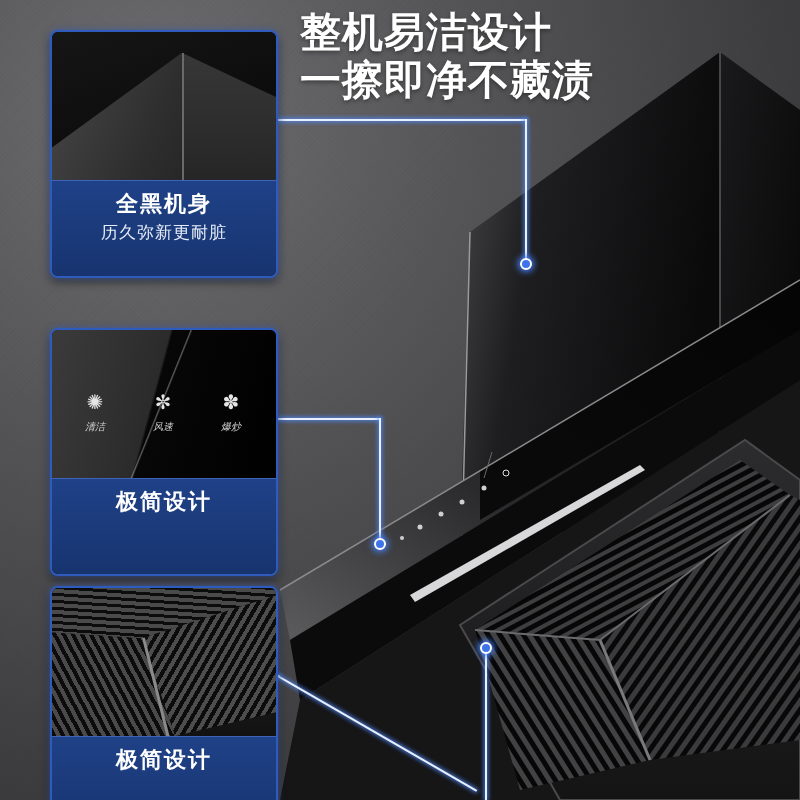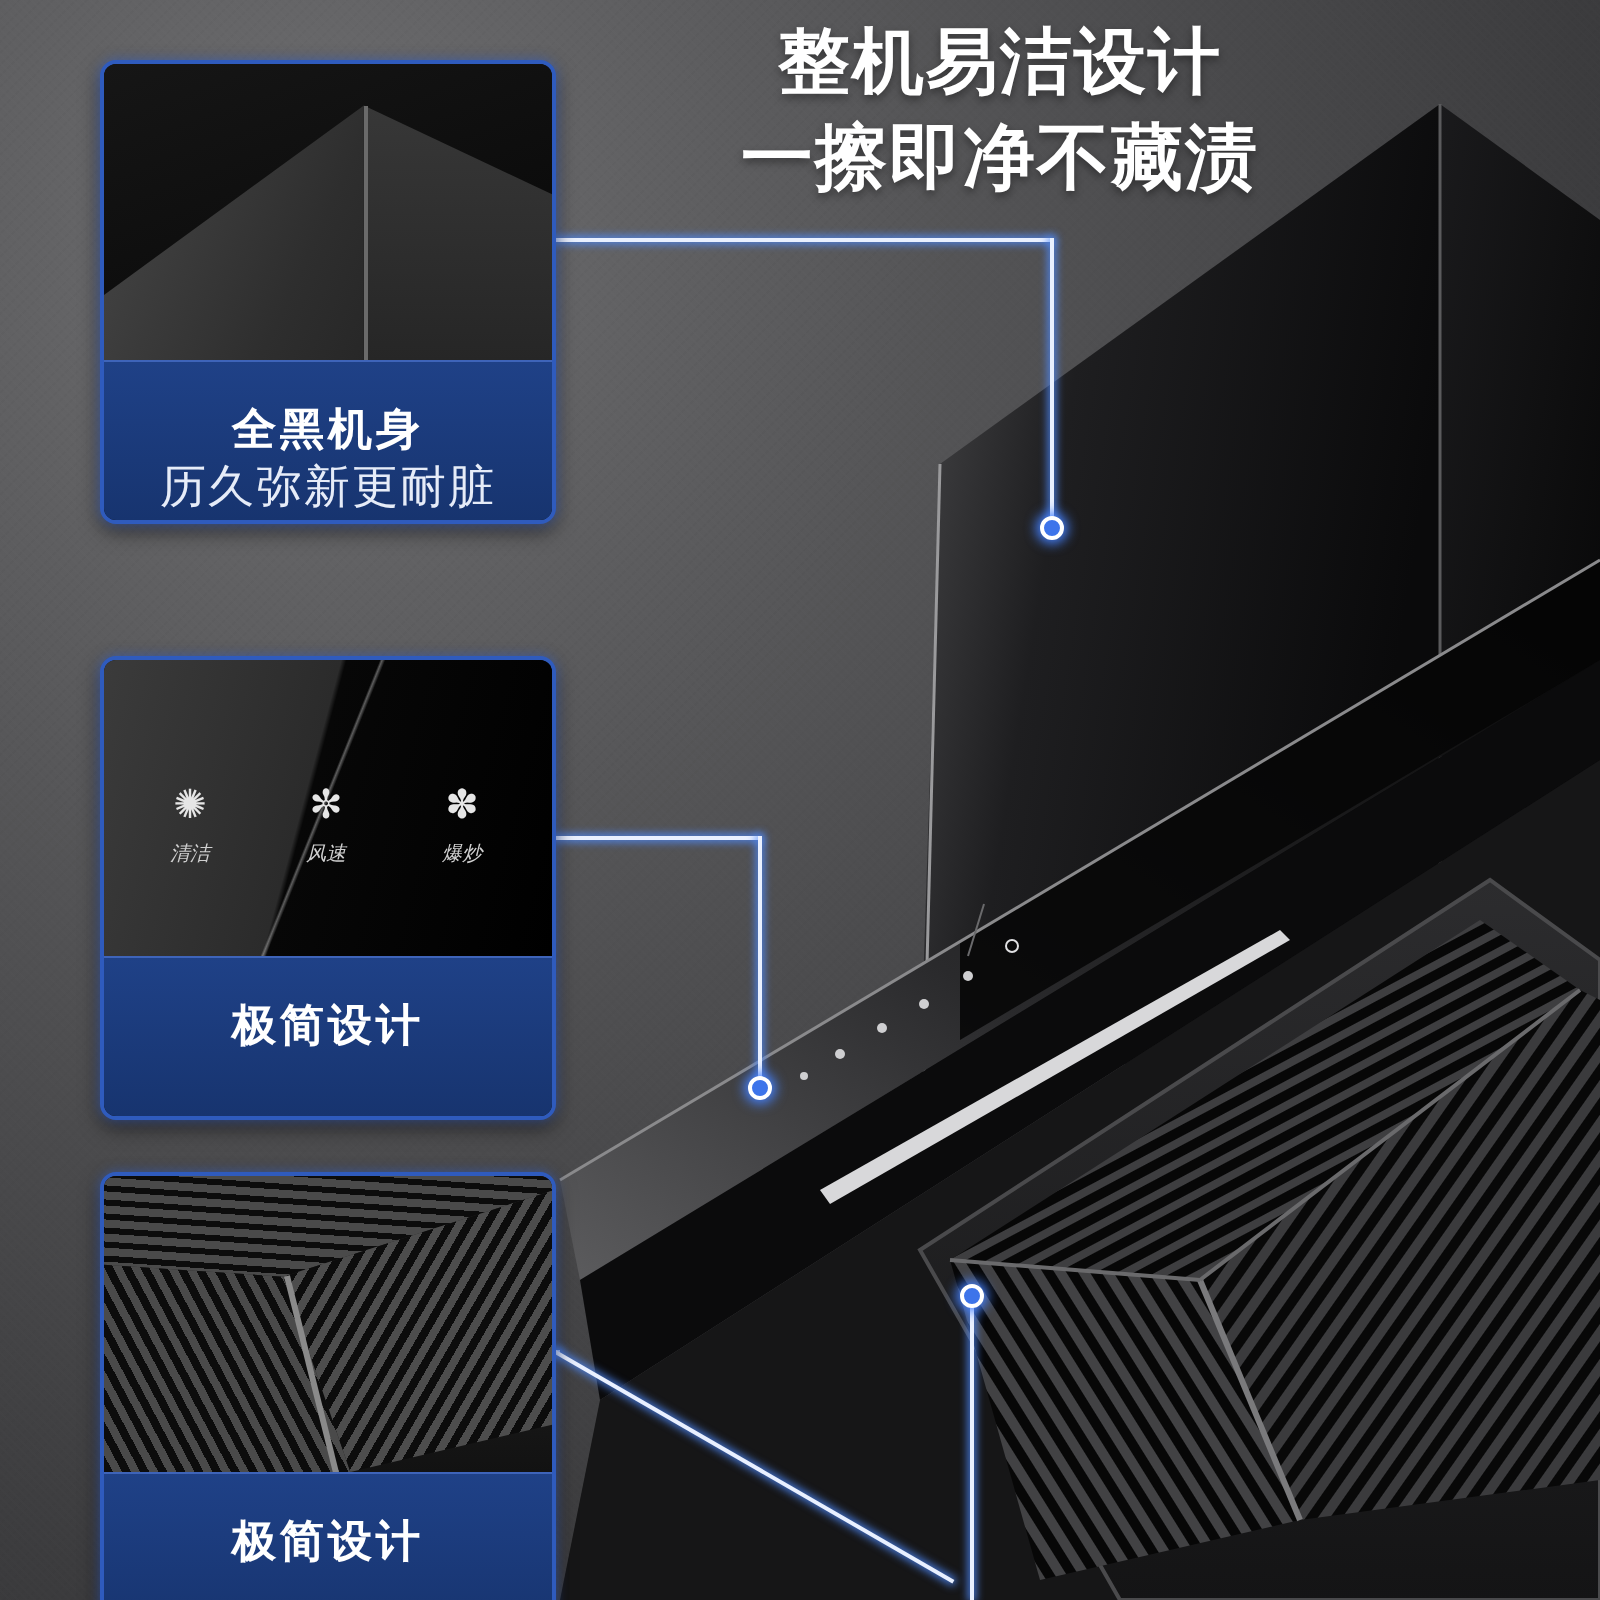--- a/index.html
+++ b/index.html
@@ -11,42 +11,42 @@
       radial-gradient(ellipse at 20% 15%, #6e6e70 0%, #545456 35%, #3c3c3e 70%, #2c2c2e 100%);
   }
   .noise {
     position: absolute; inset: 0; opacity: .18;
     background-image:
       repeating-linear-gradient(45deg, rgba(255,255,255,.05) 0 1px, transparent 1px 3px),
       repeating-linear-gradient(-45deg, rgba(0,0,0,.08) 0 1px, transparent 1px 4px);
   }
   
   .headline {
-    position: absolute; left: 300px; top: 8px; width: 400px; text-align: center;
-    color: #ffffff; font-weight: 900; font-size: 36px; line-height: 48px; letter-spacing: 1px;
+    position: absolute; left: 300px; top: 8px; width: 400px; 
+    color: #ffffff; font-weight: 900; font-size: 41px; line-height: 48px; letter-spacing: 1px;
     text-shadow: 0 2px 4px rgba(0,0,0,.4);
   }
   .headline div { white-space: nowrap; }
   
   .hood { position: absolute; inset: 0; }
   .hood svg { position: absolute; left: 0; top: 0; }
   
   .card {
     position: absolute; left: 50px; width: 228px; border-radius: 8px; overflow: hidden;
     border: 2px solid #2f5bbd;
     box-shadow: 0 0 6px rgba(60,110,230,.55), 0 4px 10px rgba(0,0,0,.5);
     background: #111;
   }
   .card .photo { position: relative; width: 100%; height: 148px; overflow: hidden; }
   .card .label {
-    height: 80px; background: linear-gradient(180deg, #1f4187 0%, #17346f 100%);
-    border-top: 1px solid #3e64b9; text-align: center; color: #fff; padding-top: 20px;
+    height: 96px; background: linear-gradient(180deg, #1f4187 0%, #17346f 100%);
+    border-top: 1px solid #3e64b9; text-align: center; color: #fff; padding-top: 8px;
   }
   .card .label .t1 { font-size: 22px; font-weight: 700; line-height: 30px; letter-spacing: 2px; }
-  .card .label .t2 { font-size: 23px; line-height: 26px; color: #e6ecf8; letter-spacing: 1px; }
+  .card .label .t2 { font-size: 17px; line-height: 26px; color: #e6ecf8; letter-spacing: 1px; }
   .card1 { top: 30px; }
   .card2 { top: 328px; }
   .card3 { top: 586px; height: 230px; }
   
   .p1 { background: linear-gradient(160deg, #161616 0%, #060606 100%); }
   .p1 .tri-l { position: absolute; left: 0; top: 0; width: 100%; height: 100%;
     background: linear-gradient(115deg, #4a4a4a 0%, #2e2e2e 50%, #1b1b1b 100%);
     clip-path: polygon(0 78%, 58% 14%, 58% 100%, 0 100%); }
   .p1 .tri-r { position: absolute; left: 0; top: 0; width: 100%; height: 100%;
     background: linear-gradient(180deg, #3a3a3a 0%, #262626 100%);

